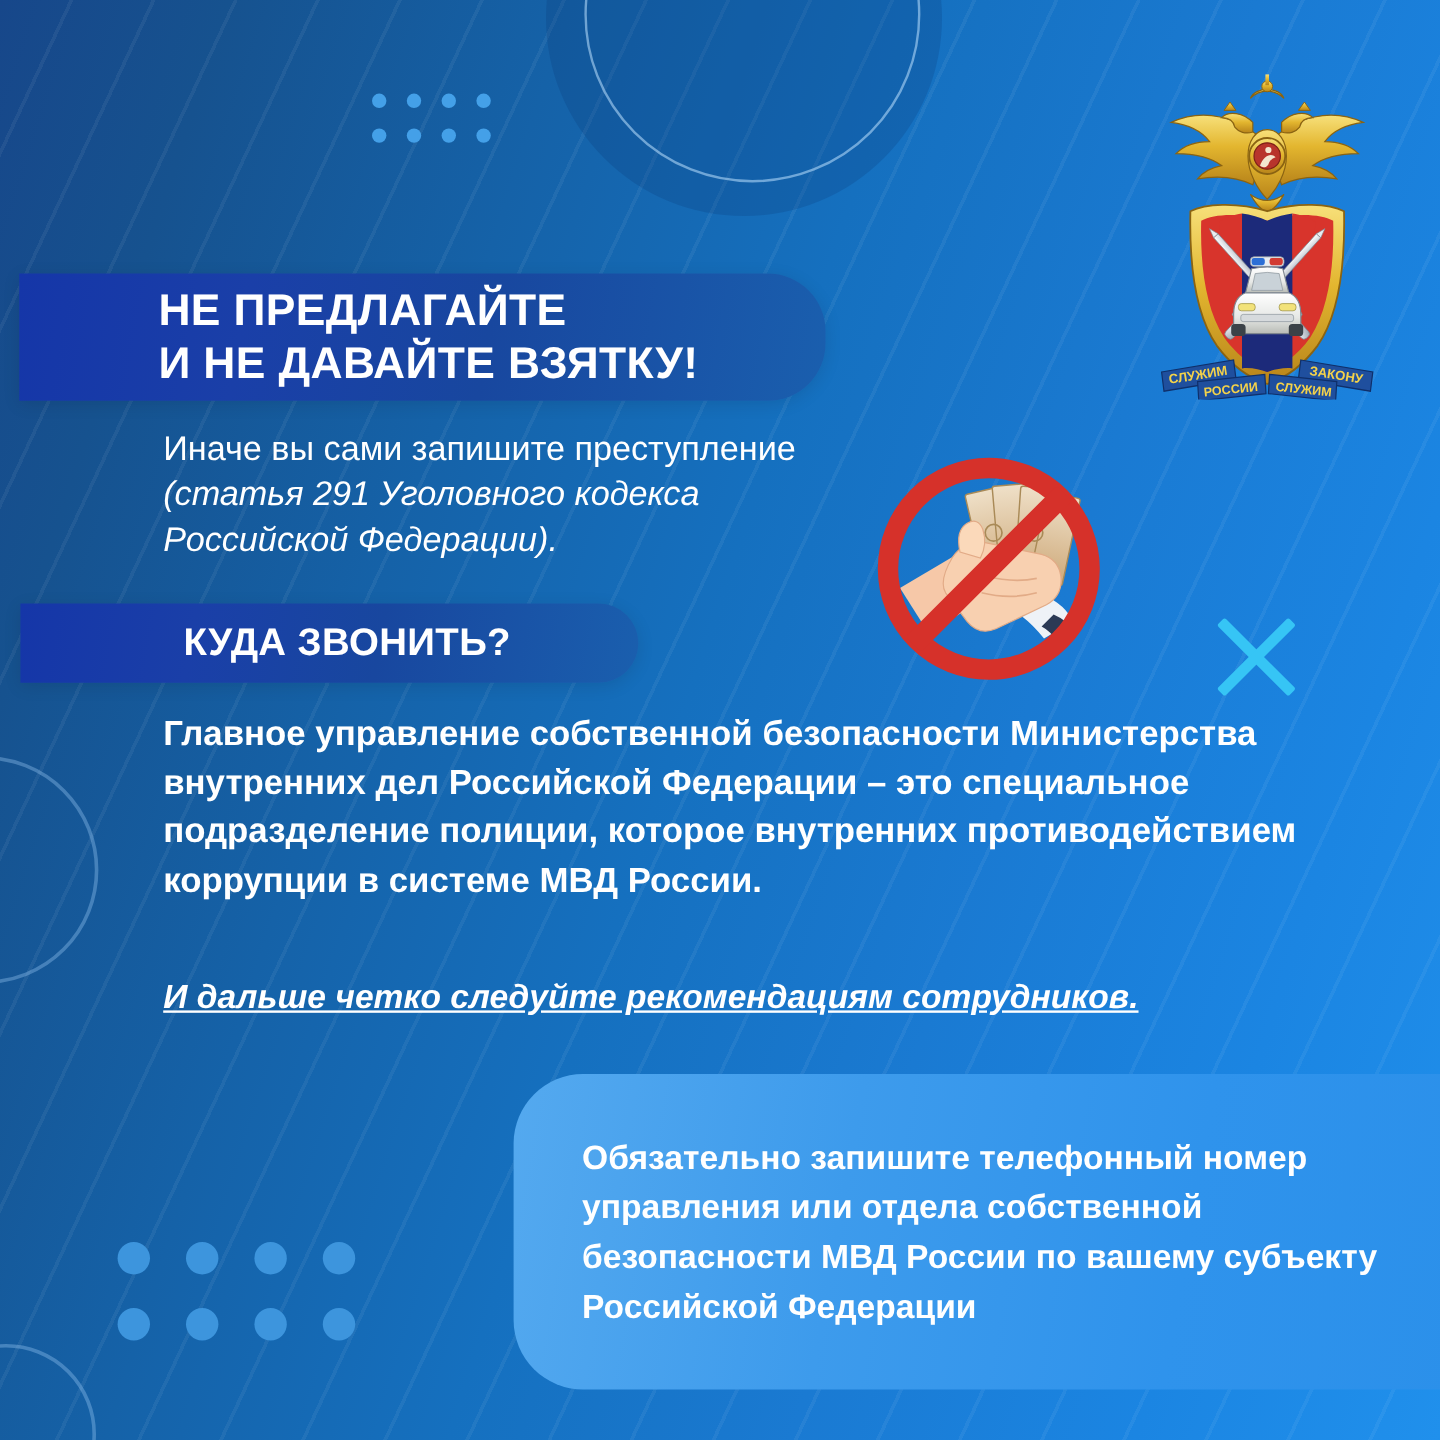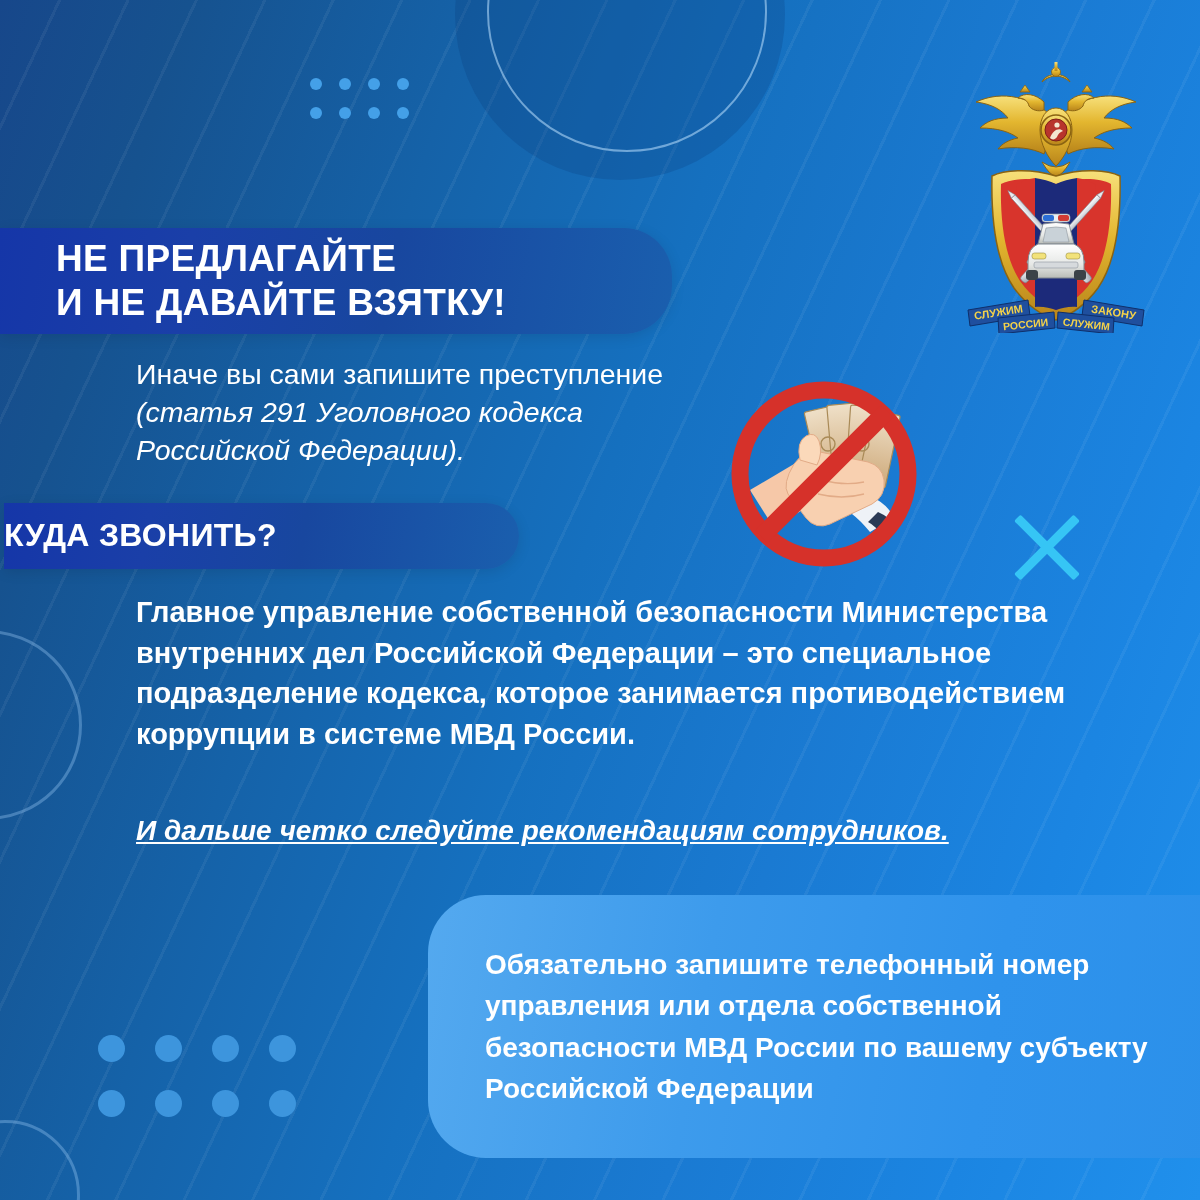--- a/index.html
+++ b/index.html
@@ -111,29 +111,30 @@
   }
   .banner-text {
     color: #ffffff;
     font-weight: bold;
     letter-spacing: 0.3px;
     line-height: 1.18;
     white-space: pre-line;
   }
 
   #banner-main {
-    top: 228px; left: 0;
+    top: 228px; left: 16px;
     width: 672px; height: 106px;
-    padding-left: 56px;
+    padding-left: 116px;
   }
   #banner-main .banner-text { font-size: 37px; }
 
   #banner-call {
-    top: 503px; left: 4px;
+    top: 503px; left: 17px;
     width: 515px; height: 66px;
+    padding-left: 136px;
     border-radius: 0 34px 34px 0;
   }
   #banner-call .banner-text { font-size: 32px; }
 
   
   .body-text {
     position: absolute;
     color: #ffffff;
     line-height: 1.34;
   }
@@ -381,21 +382,21 @@
 
       <circle cx="102" cy="102" r="84" fill="none" stroke="#d6312a" stroke-width="17"></circle>
       <rect x="93" y="13" width="18" height="178" rx="3" fill="#d6312a" transform="rotate(45 102 102)"></rect>
     </svg>
   </div>
 
   <div class="banner" id="banner-call">
     <div class="banner-text">КУДА ЗВОНИТЬ?</div>
   </div>
 
-  <div class="body-text" id="gusb-text">Главное управление собственной безопасности Министерства внутренних дел Российской Федерации – это специальное подразделение кодекса, которое занимается противодействием коррупции в системе МВД России.</div>
+  <div class="body-text" id="gusb-text">Главное управление собственной безопасности Министерства внутренних дел Российской Федерации – это специальное подразделение полиции, которое внутренних противодействием коррупции в системе МВД России.</div>
 
   <div class="body-text" id="follow-text">И дальше четко следуйте рекомендациям сотрудников.</div>
 
   <div id="callout-card">
     <div id="callout-text">Обязательно запишите телефонный номер управления или отдела собственной безопасности МВД России по вашему субъекту Российской Федерации</div>
   </div>
 
 </div>
 
 </body></html>

